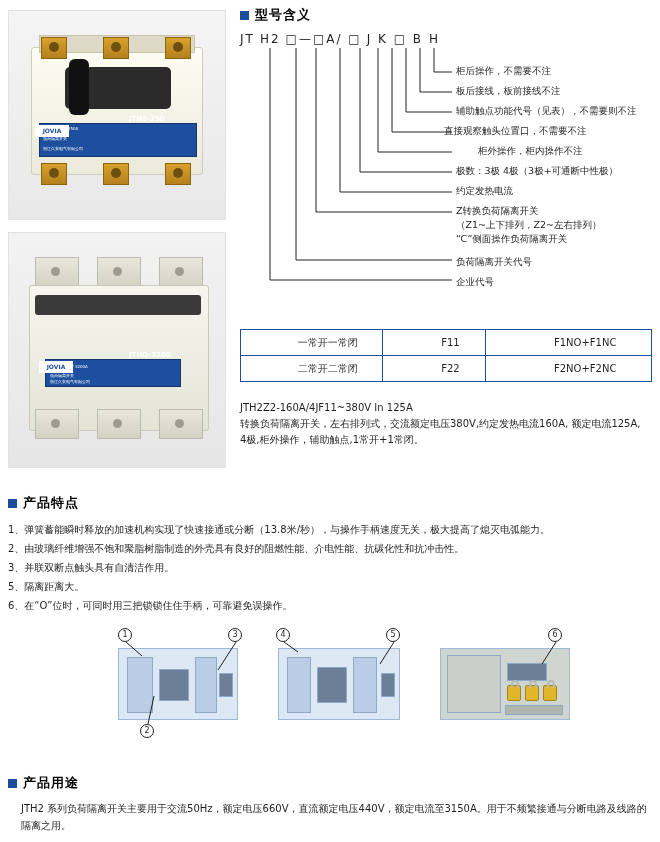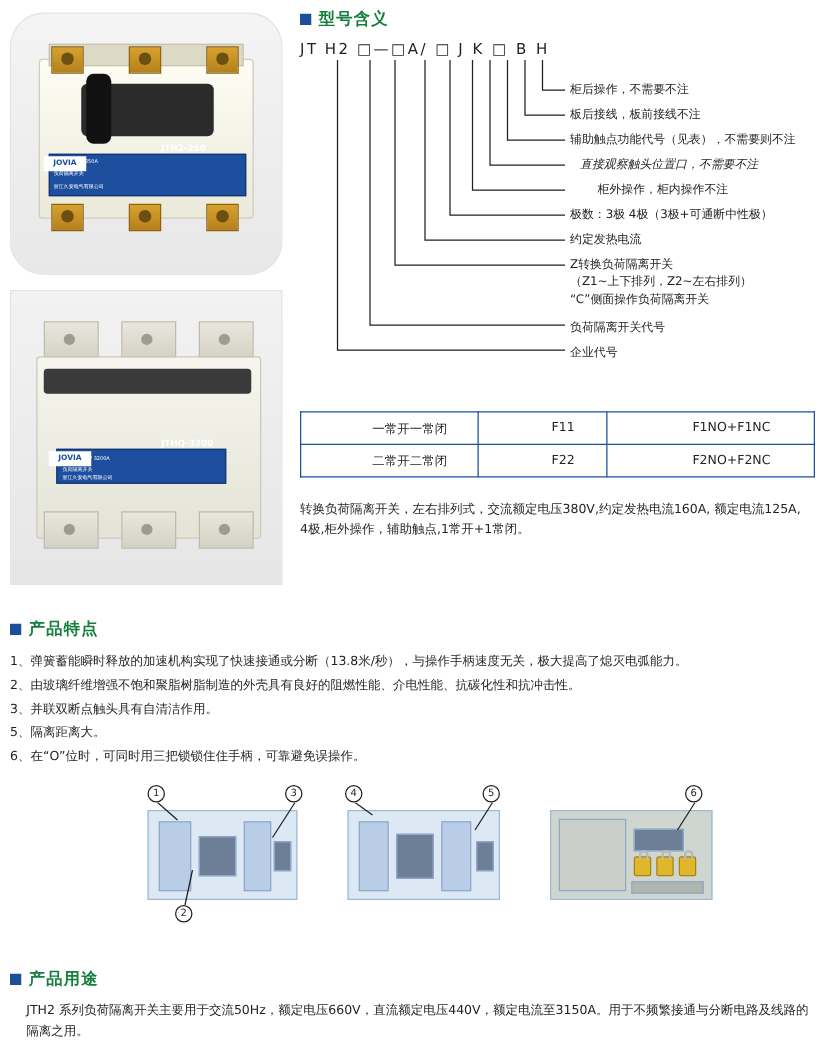--- a/index.html
+++ b/index.html
@@ -22,35 +22,35 @@
     display: flex;
     align-items: center;
     gap: 6px;
   }
   .sec-head .sq {
     width: 9px; height: 9px;
     background: #1b4f9c;
     display: inline-block;
   }
   .sec-head .txt {
-    color: #15803d;
+    color: #000000;
     font-size: 13px;
     font-weight: bold;
     letter-spacing: 1px;
   }
 
   
   .photo {
     position: absolute;
     background: #efefef;
     border: 1px solid #e3e3e3;
     overflow: hidden;
   }
   .photo1 { left: 8px; top: 10px; width: 218px; height: 210px;
-            background: linear-gradient(#f4f4f4,#e8e8e8); border-radius: 27px; }
+            background: linear-gradient(#f4f4f4,#e8e8e8); }
   .photo2 { left: 8px; top: 232px; width: 218px; height: 236px;
             background: linear-gradient(#f2f2f2,#e6e6e6); }
 
   
   .sw-base {
     position: absolute; left: 22px; top: 36px;
     width: 172px; height: 128px;
     background: linear-gradient(#fdfdf4,#ebe9da);
     border: 1px solid #cfcdbc;
     border-radius: 3px;
@@ -268,21 +268,21 @@
     <polyline points="100,0 100,144 212,144" fill="none" stroke="#231f20" stroke-width="1"></polyline>
     <polyline points="76,0 76,164 212,164" fill="none" stroke="#231f20" stroke-width="1"></polyline>
     <polyline points="56,0 56,212 212,212" fill="none" stroke="#231f20" stroke-width="1"></polyline>
     <polyline points="30,0 30,232 212,232" fill="none" stroke="#231f20" stroke-width="1"></polyline>
   </svg>
 
   <div>
     <div style="position:absolute; left:456px; top:65px; font-size:9.5px; white-space:nowrap;">柜后操作，不需要不注</div>
     <div style="position:absolute; left:456px; top:85px; font-size:9.5px; white-space:nowrap;">板后接线，板前接线不注</div>
     <div style="position:absolute; left:456px; top:105px; font-size:9.5px; white-space:nowrap;font-family:Liberation Serif, serif;">辅助触点功能代号（见表），不需要则不注</div>
-    <div style="position:absolute; left:464px; top:125px; font-size:9.5px; white-space:nowrap;font-style:italic;">直接观察触头位置口，不需要不注</div>
+    <div style="position:absolute; left:444px; top:125px; font-size:9.5px; white-space:nowrap;">直接观察触头位置口，不需要不注</div>
     <div style="position:absolute; left:478px; top:145px; font-size:9.5px; white-space:nowrap;">柜外操作，柜内操作不注</div>
     <div style="position:absolute; left:456px; top:165px; font-size:9.5px; white-space:nowrap;">极数：3极 4极（3极+可通断中性极）</div>
     <div style="position:absolute; left:456px; top:185px; font-size:9.5px; white-space:nowrap;">约定发热电流</div>
     <div style="position:absolute; left:456px; top:205px; font-size:9.5px; white-space:nowrap;">Z转换负荷隔离开关</div>
     <div style="position:absolute; left:456px; top:219px; font-size:9.5px; white-space:nowrap;">（Z1~上下排列，Z2~左右排列）</div>
     <div style="position:absolute; left:456px; top:233px; font-size:9.5px; white-space:nowrap;">“C”侧面操作负荷隔离开关</div>
     <div style="position:absolute; left:456px; top:256px; font-size:9.5px; white-space:nowrap;">负荷隔离开关代号</div>
     <div style="position:absolute; left:456px; top:276px; font-size:9.5px; white-space:nowrap;">企业代号</div>
   </div>
 
@@ -295,20 +295,21 @@
       </tr>
       <tr>
         <td class="c1">二常开二常闭</td>
         <td class="c2">F22</td>
         <td class="c3">F2NO+F2NC</td>
       </tr>
     </tbody>
   </table>
 
   <div class="example">
+    <div>JTH2Z2-160A/4JF11~380V In 125A</div>
     <div>转换负荷隔离开关，左右排列式，交流额定电压380V,约定发热电流160A, 额定电流125A,</div>
     <div>4极,柜外操作，辅助触点,1常开+1常闭。</div>
   </div>
 
   <div class="sec-head" style="left:8px; top:494px;">
     <span class="sq"></span>
     <span class="txt">产品特点</span>
   </div>
 
   <div class="features">

